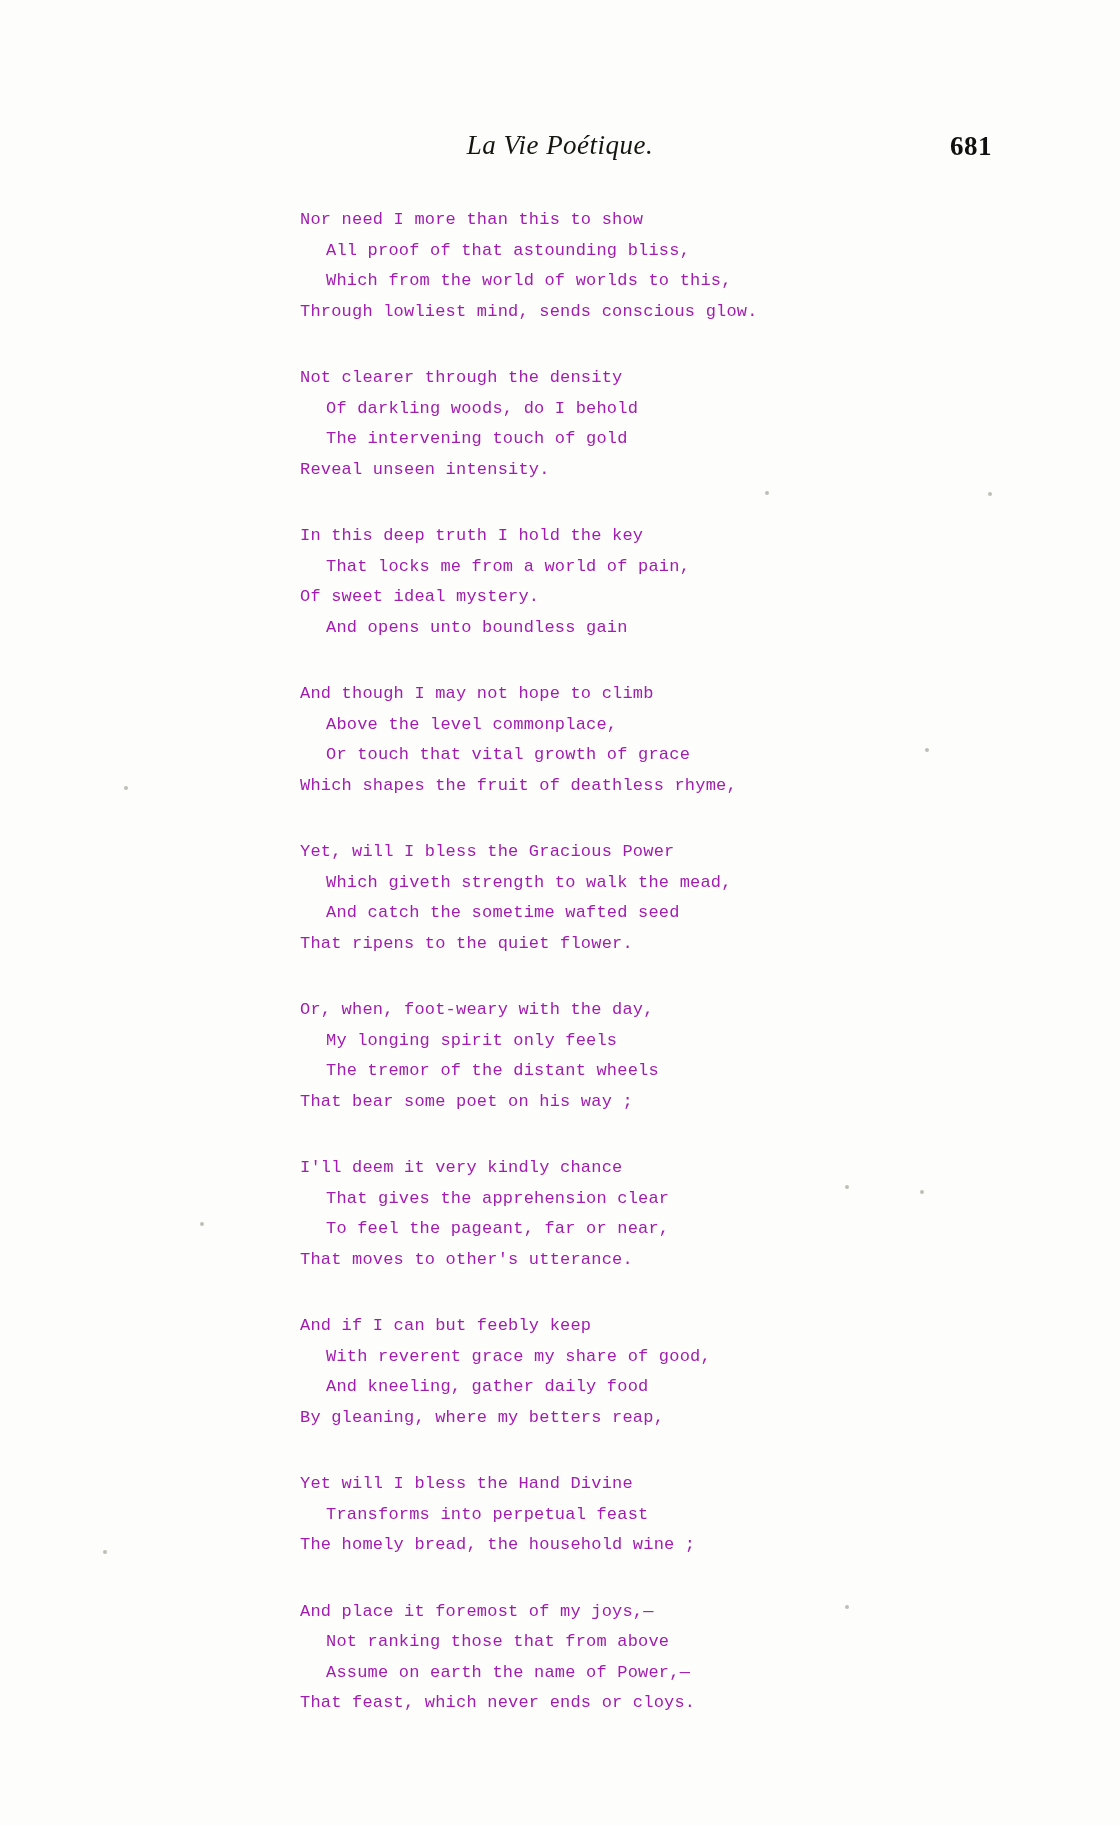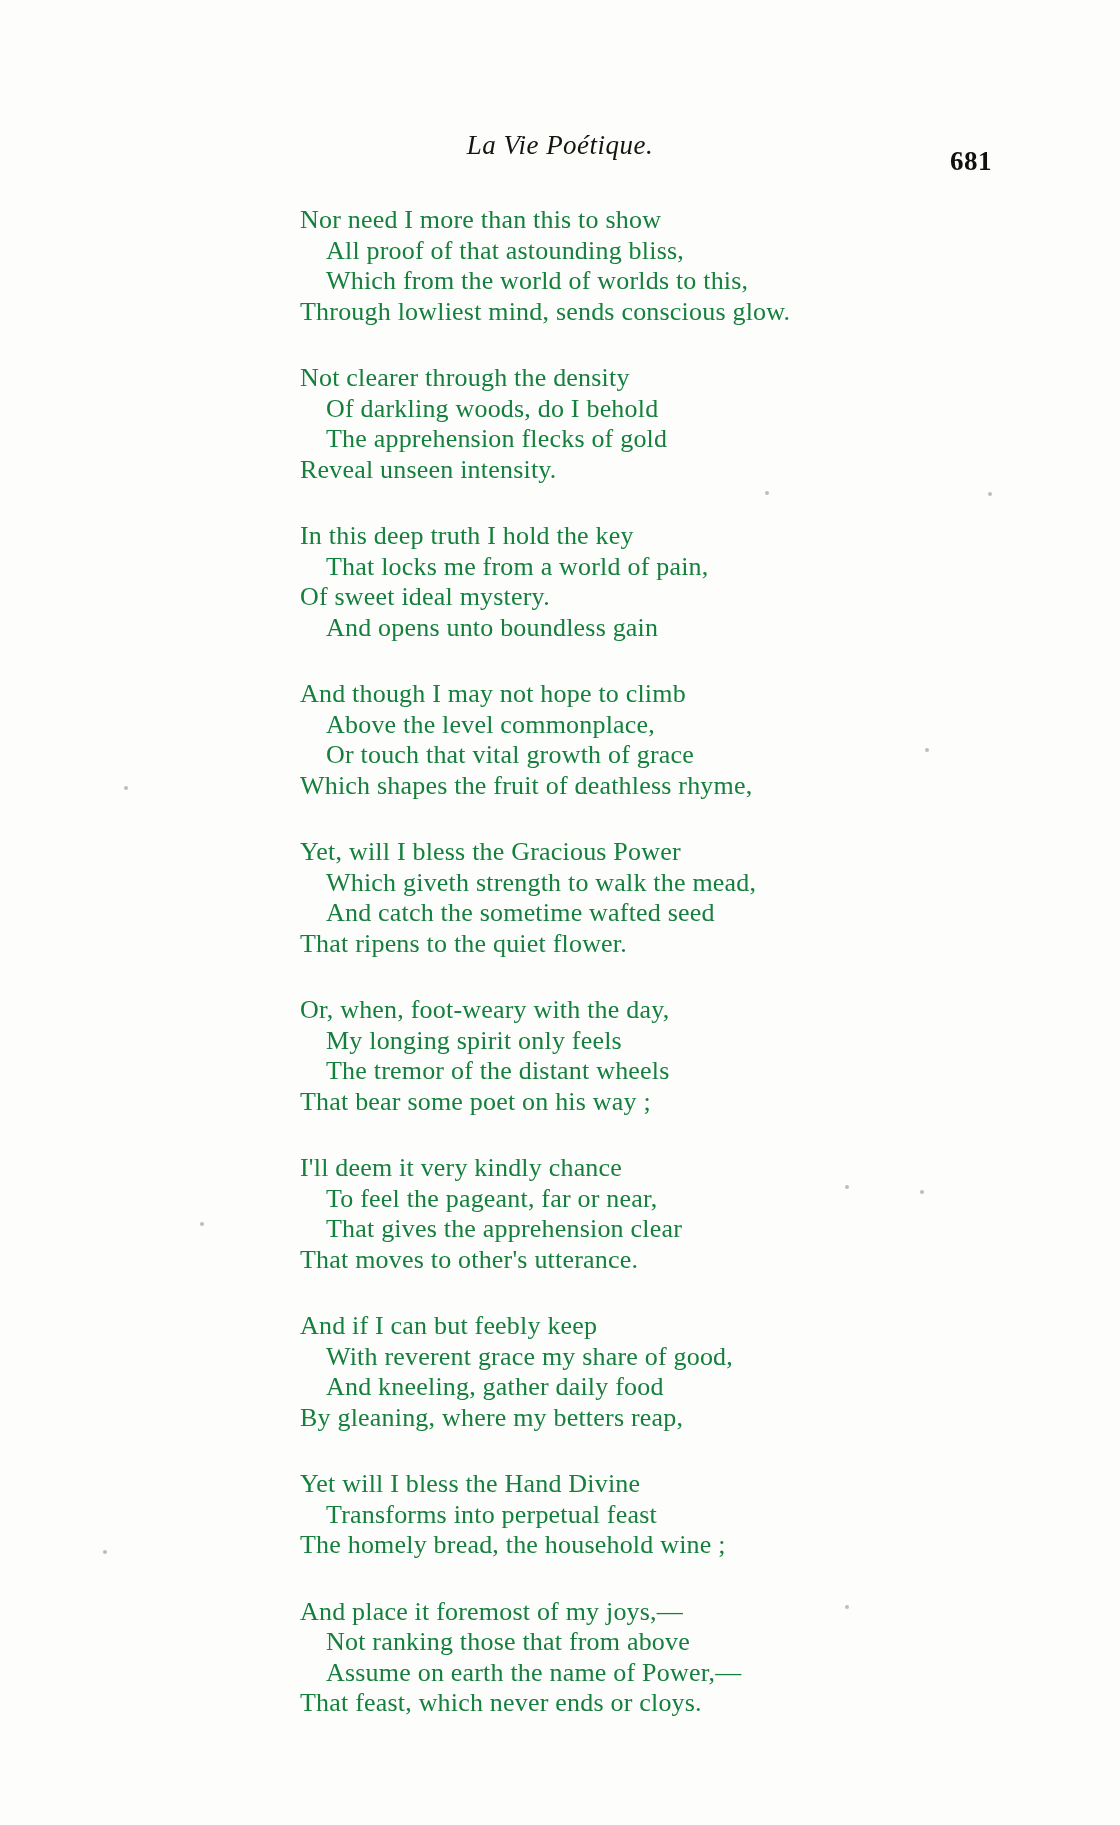--- a/index.html
+++ b/index.html
@@ -35,41 +35,42 @@
     width: 1120px;
     text-align: center;
     font-style: italic;
     font-size: 27px;
     letter-spacing: 0.5px;
     color: #15150f;
   }
   .page-number {
     position: absolute;
     right: 128px;
-    top: 16px;
+    top: 1px;
     font-size: 27px;
     font-weight: bold;
     letter-spacing: 0.5px;
     color: #101010;
   }
   .poem {
     position: absolute;
     top: 205px;
     left: 300px;
     width: 660px;
   }
   .stanza {
     margin: 0 0 36px 0;
   }
   .line {
-    font-size: 26px;
+    font-size: 17px;
     line-height: 30.5px;
     white-space: pre;
-    color: #15803d;
+    color: #a21caf;
     letter-spacing: 0.2px;
+    font-family: Liberation Mono, monospace;
   }
   .ind-0 { padding-left: 0px; }
   .ind-1 { padding-left: 26px; }
   
   .speck {
     position: absolute;
     background: #8a8a80;
     border-radius: 50%;
     opacity: 0.55;
   }
@@ -87,21 +88,21 @@
   <div class="poem" id="poem-root">
       <div class="stanza">
         <div class="line ind-0">Nor need I more than this to show</div>
         <div class="line ind-1">All proof of that astounding bliss,</div>
         <div class="line ind-1">Which from the world of worlds to this,</div>
         <div class="line ind-0">Through lowliest mind, sends conscious glow.</div>
       </div>
       <div class="stanza">
         <div class="line ind-0">Not clearer through the density</div>
         <div class="line ind-1">Of darkling woods, do I behold</div>
-        <div class="line ind-1">The apprehension flecks of gold</div>
+        <div class="line ind-1">The intervening touch of gold</div>
         <div class="line ind-0">Reveal unseen intensity.</div>
       </div>
       <div class="stanza">
         <div class="line ind-0">In this deep truth I hold the key</div>
         <div class="line ind-1">That locks me from a world of pain,</div>
         <div class="line ind-0">Of sweet ideal mystery.</div>
         <div class="line ind-1">And opens unto boundless gain</div>
       </div>
       <div class="stanza">
         <div class="line ind-0">And though I may not hope to climb</div>
@@ -116,22 +117,22 @@
         <div class="line ind-0">That ripens to the quiet flower.</div>
       </div>
       <div class="stanza">
         <div class="line ind-0">Or, when, foot-weary with the day,</div>
         <div class="line ind-1">My longing spirit only feels</div>
         <div class="line ind-1">The tremor of the distant wheels</div>
         <div class="line ind-0">That bear some poet on his way ;</div>
       </div>
       <div class="stanza">
         <div class="line ind-0">I'll deem it very kindly chance</div>
+        <div class="line ind-1">That gives the apprehension clear</div>
         <div class="line ind-1">To feel the pageant, far or near,</div>
-        <div class="line ind-1">That gives the apprehension clear</div>
         <div class="line ind-0">That moves to other's utterance.</div>
       </div>
       <div class="stanza">
         <div class="line ind-0">And if I can but feebly keep</div>
         <div class="line ind-1">With reverent grace my share of good,</div>
         <div class="line ind-1">And kneeling, gather daily food</div>
         <div class="line ind-0">By gleaning, where my betters reap,</div>
       </div>
       <div class="stanza">
         <div class="line ind-0">Yet will I bless the Hand Divine</div>

